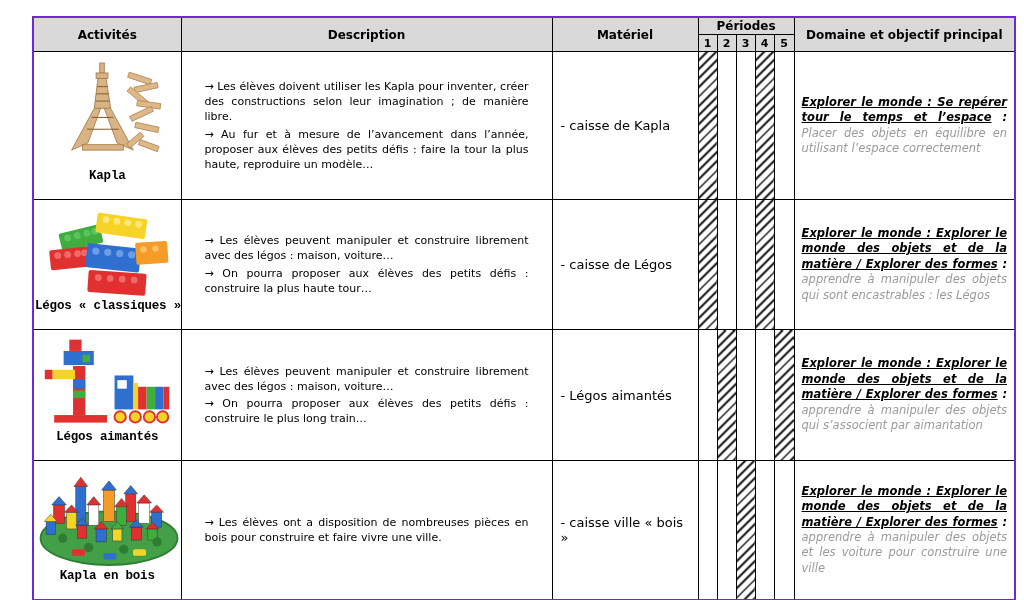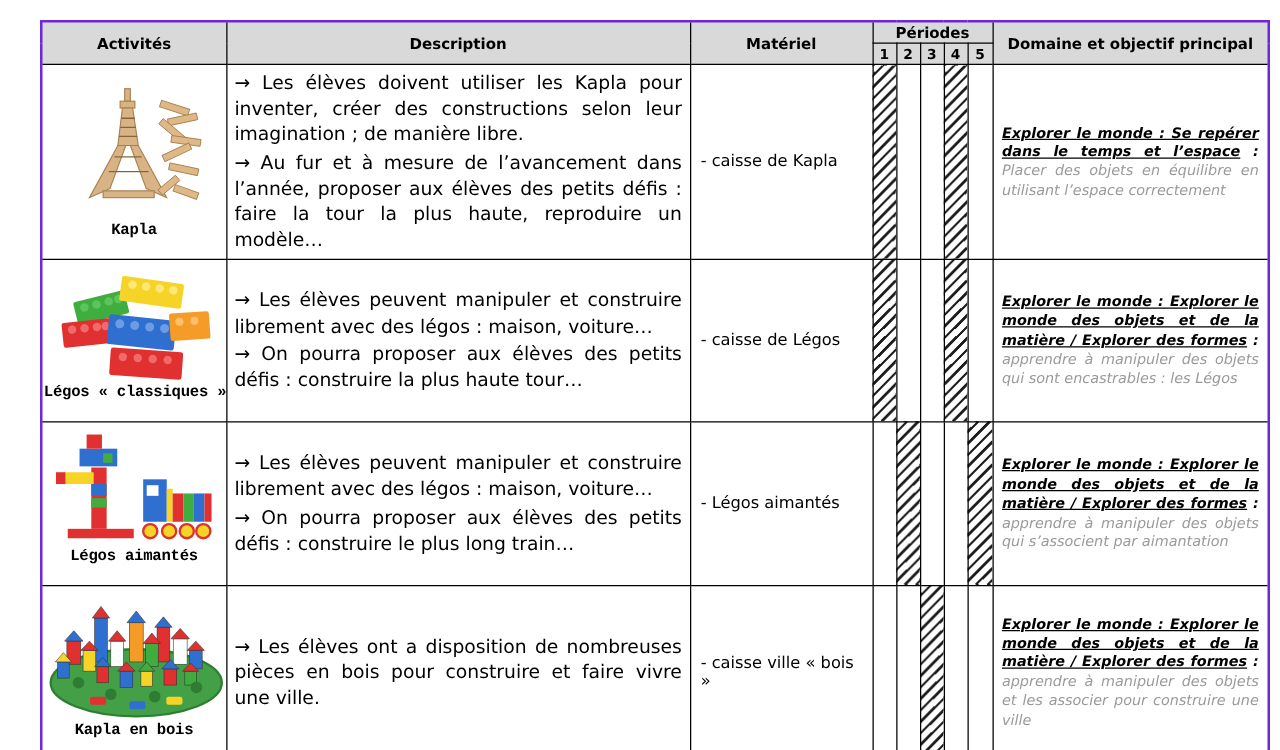--- a/index.html
+++ b/index.html
@@ -13,21 +13,21 @@
   thead tr.h2 { height: 17px; }
   thead th.per-num { font-size: 11px; font-weight: 700; padding: 0; }
   tbody td { vertical-align: middle; background: #fff; }
   tr.row-0 { height: 148px; }
   tr.row-1 { height: 130px; }
   tr.row-2 { height: 131px; }
   tr.row-3 { height: 137px; }
   td.cell-activity { vertical-align: bottom; text-align: center; padding: 3px 1px 16px; font-family: Liberation Mono, monospace; }
   .act-img { display: block; margin: 0 auto 1px; line-height: 0; }
   .act-label { font-weight: 700; font-size: 12.5px; letter-spacing: -0.2px; white-space: nowrap; }
-  td.cell-desc { padding: 4px 6px; font-size: 15px; line-height: 1.38; text-align: justify; }
+  td.cell-desc { padding: 4px 23px; font-size: 11px; line-height: 1.38; text-align: justify; }
   td.cell-desc p { margin: 0; }
   td.cell-desc p + p { margin-top: 2px; }
   td.cell-mat { font-size: 13px; padding: 0 4px 0 8px; margin-top: 40px; }
   td.p-cell { background: #fff; }
   td.p-cell.hatched {
     background-image: repeating-linear-gradient(135deg, rgba(0,0,0,0) 0 4.5px, #1c1c1c 4.5px 6.5px);
   }
   td.cell-domain { padding: 4px 7px; font-size: 11.5px; line-height: 1.34; text-align: justify; }
   .dom-title { font-weight: 700; font-style: italic; text-decoration: underline; }
   .dom-sep   { font-weight: 700; font-style: italic; }
@@ -103,21 +103,21 @@
         <p>→ Les élèves doivent utiliser les Kapla pour inventer, créer des constructions selon leur imagination ; de manière libre.</p>
         <p>→ Au fur et à mesure de l’avancement dans l’année, proposer aux élèves des petits défis : faire la tour la plus haute, reproduire un modèle…</p>
       </td>
       <td class="cell-mat">- caisse de Kapla</td>
       <td class="p-cell hatched"></td>
       <td class="p-cell"></td>
       <td class="p-cell"></td>
       <td class="p-cell hatched"></td>
       <td class="p-cell"></td>
       <td class="cell-domain">
-        <span class="dom-title">Explorer le monde : Se repérer dans le temps et l’espace</span><span class="dom-sep"> : </span><span class="dom-note">Placer des objets en équilibre en utilisant l’espace correctement</span>
+        <span class="dom-title">Explorer le monde : Se repérer tour le temps et l’espace</span><span class="dom-sep"> : </span><span class="dom-note">Placer des objets en équilibre en utilisant l’espace correctement</span>
       </td>
     </tr>
 
     <tr class="row-1">
       <td class="cell-activity">
         <span class="act-img">
           <svg width="126" height="88" viewBox="0 0 126 88">
             <g transform="rotate(-14 40 28)">
               <rect x="16" y="18" width="42" height="19" rx="2" fill="#3fae3f"></rect>
               <circle cx="24" cy="24" r="3.4" fill="#5cc45c"></circle>
@@ -271,18 +271,18 @@
       <td class="cell-desc">
         <p>→ Les élèves ont a disposition de nombreuses pièces en bois pour construire et faire vivre une ville.</p>
       </td>
       <td class="cell-mat">- caisse ville « bois »</td>
       <td class="p-cell"></td>
       <td class="p-cell"></td>
       <td class="p-cell hatched"></td>
       <td class="p-cell"></td>
       <td class="p-cell"></td>
       <td class="cell-domain">
-        <span class="dom-title">Explorer le monde : Explorer le monde des objets et de la matière / Explorer des formes</span><span class="dom-sep"> : </span><span class="dom-note">apprendre à manipuler des objets et les associer pour construire une ville</span>
+        <span class="dom-title">Explorer le monde : Explorer le monde des objets et de la matière / Explorer des formes</span><span class="dom-sep"> : </span><span class="dom-note">apprendre à manipuler des objets et les voiture pour construire une ville</span>
       </td>
     </tr>
 
   </tbody>
 </table>
 
 </body></html>

